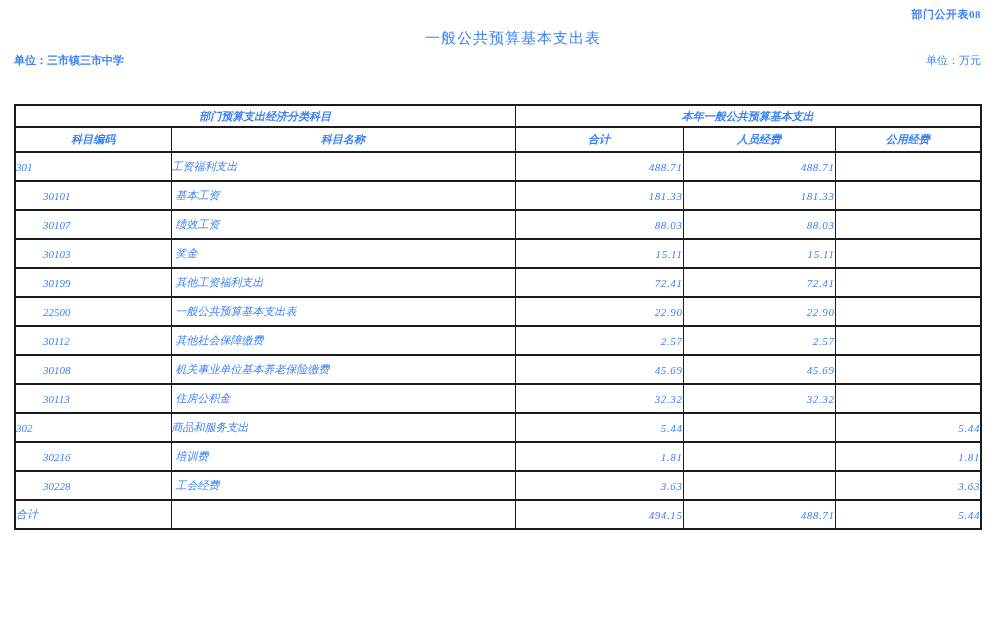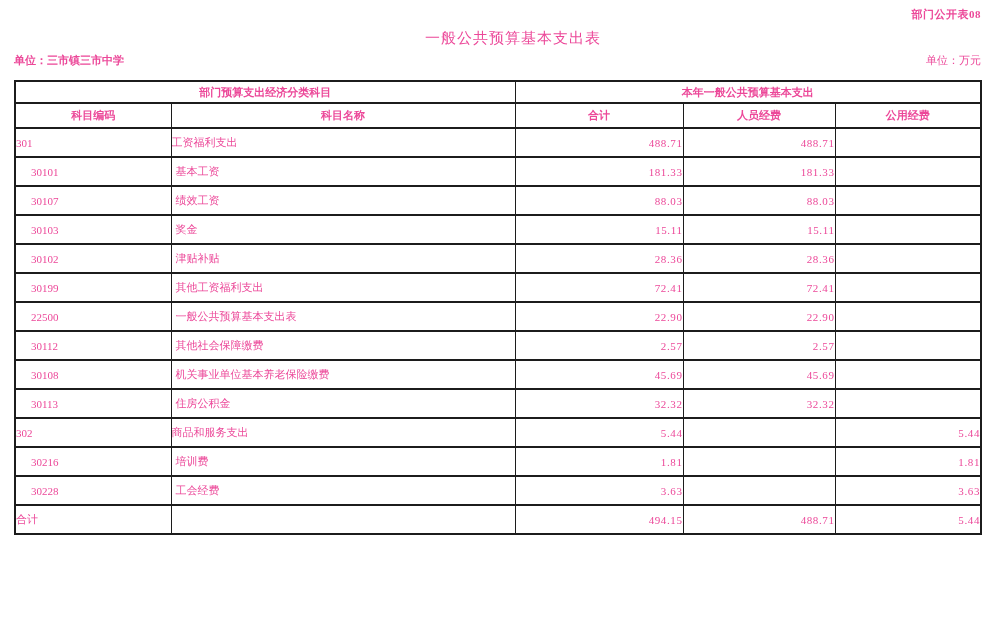--- a/index.html
+++ b/index.html
@@ -1,18 +1,18 @@
 <!DOCTYPE html>
 <html><head>
 <meta charset="utf-8">
 <style>
   html,body { margin:0; padding:0; background:#ffffff; }
   .page {
     position:relative; width:1000px; height:600px; background:#ffffff;
-    font-family:"Liberation Serif","DejaVu Serif",serif; color:#ec4899;
+    font-family:"Liberation Serif","DejaVu Serif",serif; color:#3b82f6;
     overflow:hidden;
   }
   .doc-label {
     position:absolute; top:7px; right:19px;
     font-size:11px; font-weight:bold; letter-spacing:0.5px;
   }
   .page-title {
     position:absolute; top:29px; left:0; width:100%;
     text-align:center; font-size:15px; font-weight:normal;
     font-family:"Liberation Sans","DejaVu Sans",sans-serif;
@@ -21,40 +21,40 @@
   }
   .unit-row {
     position:absolute; top:53px; left:14px; right:19px;
     display:flex; justify-content:space-between; align-items:flex-end;
     font-size:11px;
     gap:36px;
   }
   .unit-left { font-weight:bold; font-family:"Liberation Sans","DejaVu Sans",sans-serif; }
   .unit-right { font-weight:normal; }
   table.budget {
-    position:absolute; top:80px; left:14px; width:966px;
-    border-collapse:collapse; table-layout:fixed;
+    position:absolute; top:104px; left:14px; width:966px;
+    border-collapse:collapse; table-layout:fixed;font-style:italic;
   }
   table.budget th, table.budget td {
     border:1px solid #1c1c1c;
     border-top:2px solid #1c1c1c;
     border-bottom:2px solid #1c1c1c;
     padding:0; overflow:hidden; white-space:nowrap;
     vertical-align:middle;
   }
   table.budget { border:2px solid #1c1c1c; }
   tr.group-header-row { height:22px; }
   tr.col-header-row { height:25px; }
   tr.data-row { height:29px;margin-top:12px; }
   table.budget th {
     font-family:"Liberation Sans","DejaVu Sans",sans-serif;
     font-size:11px; font-weight:bold; text-align:center;
   }
   td.cell-code { font-size:11px; text-align:left; padding-left:3px; }
-  td.cell-code.indent { padding-left:15px; }
+  td.cell-code.indent { padding-left:27px; }
   td.cell-name { font-size:11px; text-align:left; padding-left:3px; }
   td.cell-name.indent { padding-left:4px; }
   td.cell-num { font-size:11px; text-align:right; padding-right:4px; letter-spacing:0.6px; }
 </style>
 </head>
 <body>
 
 <div class="page">
 
   <div class="doc-label">部门公开表08</div>
@@ -107,27 +107,20 @@
           <td class="cell-name indent">绩效工资</td>
           <td class="cell-num">88.03</td>
           <td class="cell-num">88.03</td>
           <td class="cell-num"></td>
         </tr>
         <tr class="data-row">
           <td class="cell-code indent">30103</td>
           <td class="cell-name indent">奖金</td>
           <td class="cell-num">15.11</td>
           <td class="cell-num">15.11</td>
-          <td class="cell-num"></td>
-        </tr>
-        <tr class="data-row">
-          <td class="cell-code indent">30102</td>
-          <td class="cell-name indent">津贴补贴</td>
-          <td class="cell-num">28.36</td>
-          <td class="cell-num">28.36</td>
           <td class="cell-num"></td>
         </tr>
         <tr class="data-row">
           <td class="cell-code indent">30199</td>
           <td class="cell-name indent">其他工资福利支出</td>
           <td class="cell-num">72.41</td>
           <td class="cell-num">72.41</td>
           <td class="cell-num"></td>
         </tr>
         <tr class="data-row">

